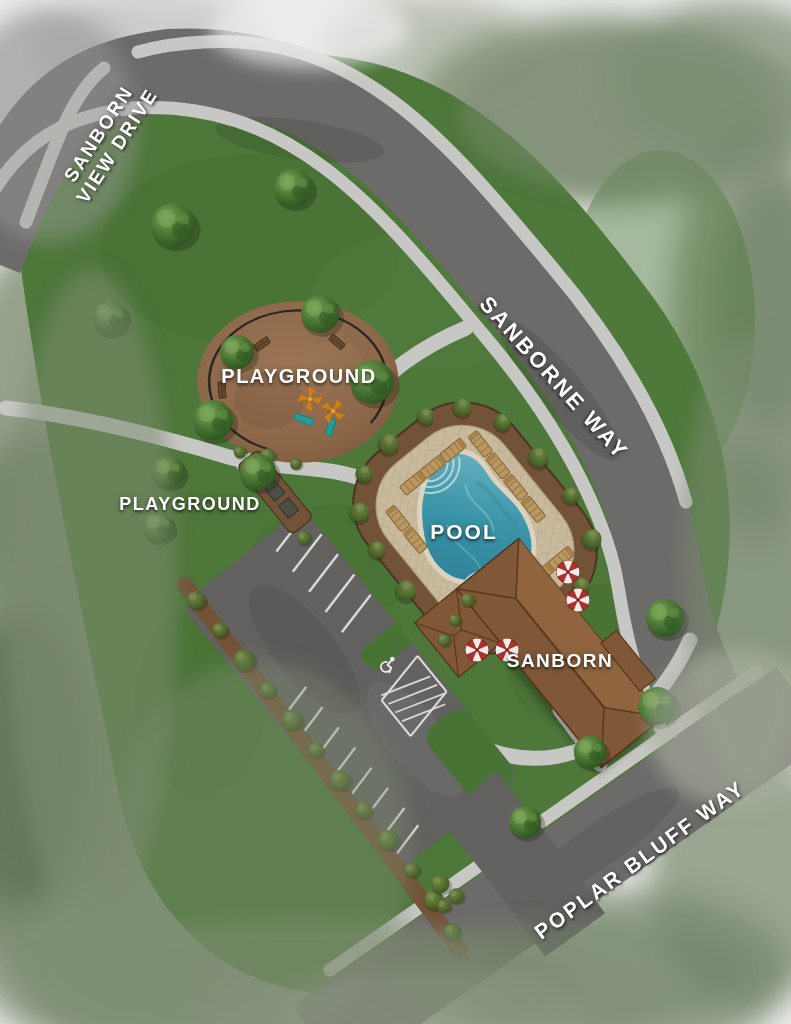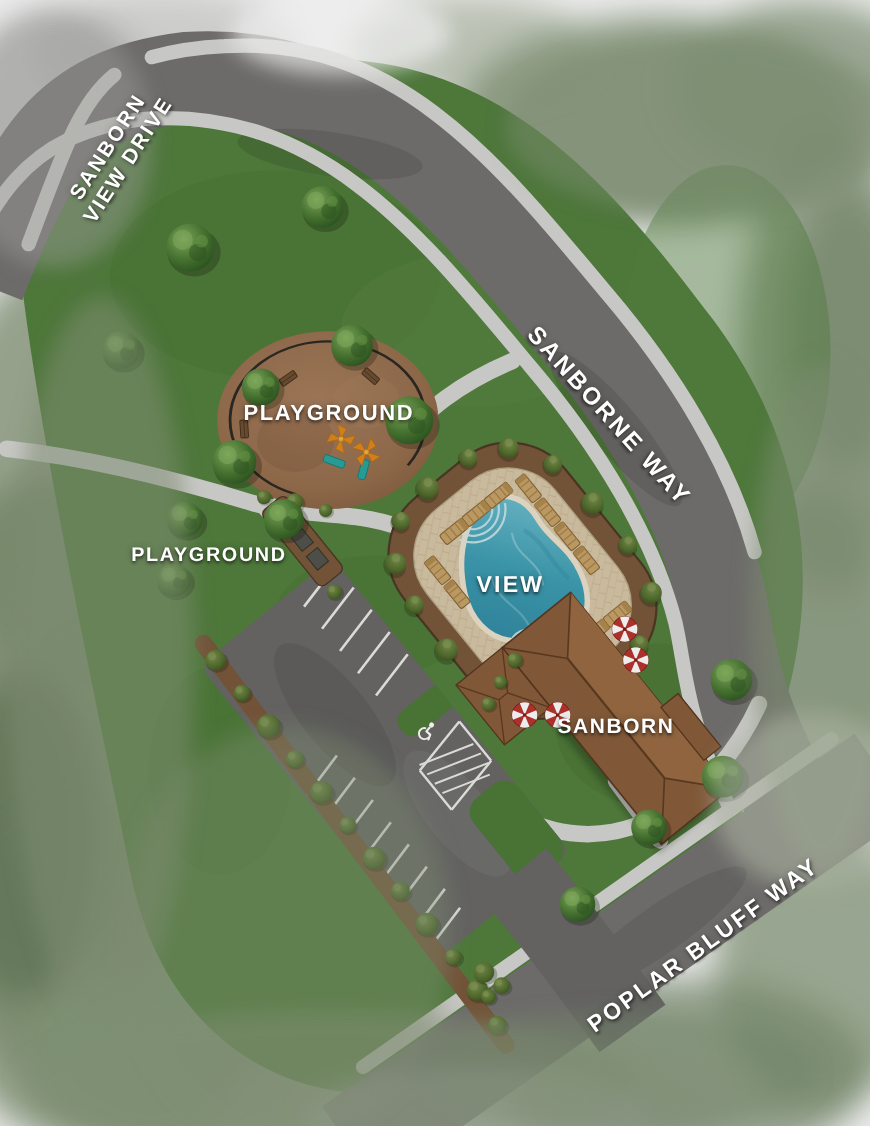--- a/index.html
+++ b/index.html
@@ -325,15 +325,15 @@
 </svg>
 
   <div class="lbl road" style="left:108px;top:140px;font-size:19px;letter-spacing:2px;transform:translate(-50%,-50%) rotate(-57deg);">
     <span style="display:block;">SANBORN</span>
     <span style="display:block;">VIEW DRIVE</span>
   </div>
   <div class="lbl road" style="left:554px;top:378px;font-size:22px;transform:translate(-50%,-50%) rotate(48deg);">SANBORNE WAY</div>
   <div class="lbl road" style="left:640px;top:860px;font-size:21px;transform:translate(-50%,-50%) rotate(-36deg);">POPLAR BLUFF WAY</div>
   <div class="lbl" style="left:299px;top:376px;font-size:20px;transform:translate(-50%,-50%);">PLAYGROUND</div>
   <div class="lbl" style="left:190px;top:504px;font-size:18px;transform:translate(-50%,-50%);">PLAYGROUND</div>
-  <div class="lbl" style="left:464px;top:532px;font-size:21px;letter-spacing:2px;transform:translate(-50%,-50%);">VIEW</div>
+  <div class="lbl" style="left:464px;top:532px;font-size:21px;letter-spacing:2px;transform:translate(-50%,-50%);">POOL</div>
   <div class="lbl" style="left:560px;top:661px;font-size:19px;transform:translate(-50%,-50%);">SANBORN</div>
 </div>
 
 </body></html>

